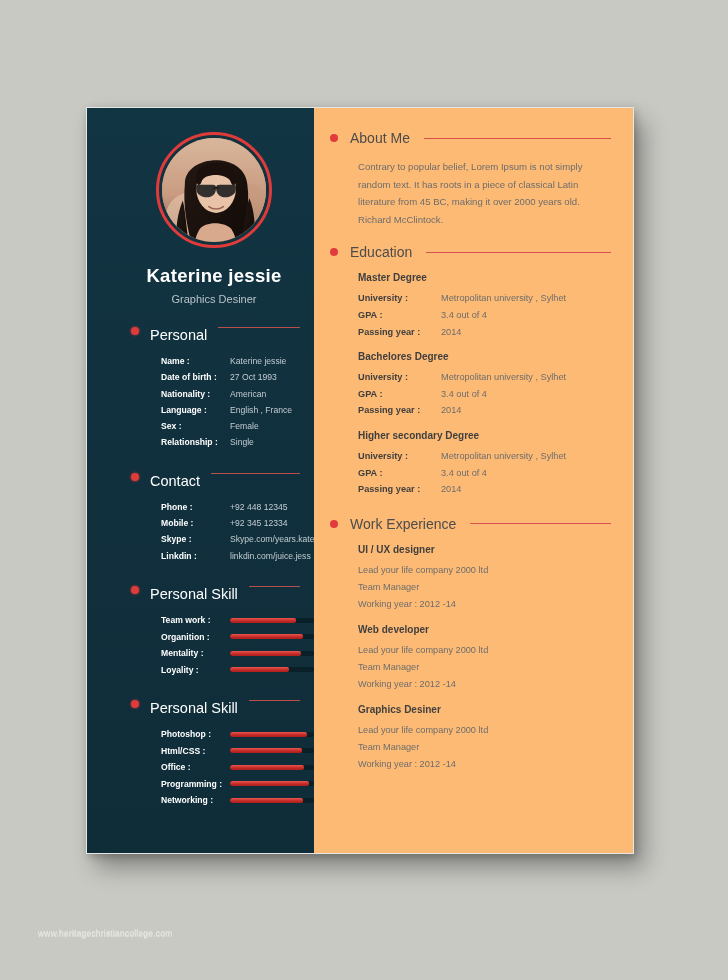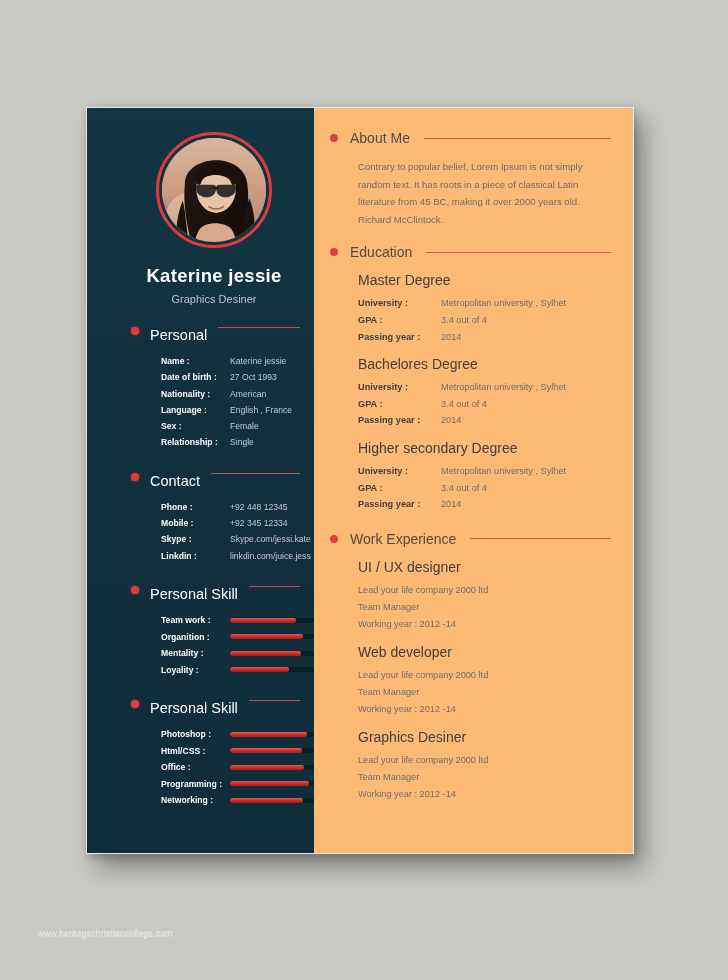--- a/index.html
+++ b/index.html
@@ -130,21 +130,21 @@
   .about-text {
     margin-left: 28px;
     color: #6d6d6d;
     font-size: 9.6px;
     line-height: 17.6px;
     max-width: 255px;
   }
 
   .block { margin-left: 28px; margin-bottom: 11px; }
   .block-title {
-    font-size: 14px; font-weight: normal; color: #3f3f3f;
+    font-size: 10px; font-weight: bold; color: #3f3f3f;
     margin-bottom: 7px;
   }
   .e-row { display: flex; font-size: 9.2px; line-height: 16.6px; }
   .e-k { width: 83px; color: #3f3f3f; font-weight: bold; flex: 0 0 83px; }
   .e-v { color: #6d6d6d; }
   .w-line { font-size: 9.2px; line-height: 17px; color: #6d6d6d; }
 
   .sec { margin-top: 18px; }
   .sec-edu { margin-top: 16px; }
 
@@ -242,21 +242,21 @@
           <div class="kv-row">
             <span class="kv-k">Phone :</span>
             <span class="kv-v">+92 448 12345</span>
           </div>
           <div class="kv-row">
             <span class="kv-k">Mobile :</span>
             <span class="kv-v">+92 345 12334</span>
           </div>
           <div class="kv-row">
             <span class="kv-k">Skype :</span>
-            <span class="kv-v">Skype.com/jessi.kate</span>
+            <span class="kv-v">Skype.com/years.kate</span>
           </div>
           <div class="kv-row">
             <span class="kv-k">Linkdin :</span>
             <span class="kv-v">linkdin.com/juice.jess</span>
           </div>
         </div>
 
       <div class="d-head">
         <span class="d-dot"></span>
         <span class="d-title">Personal Skill</span>

